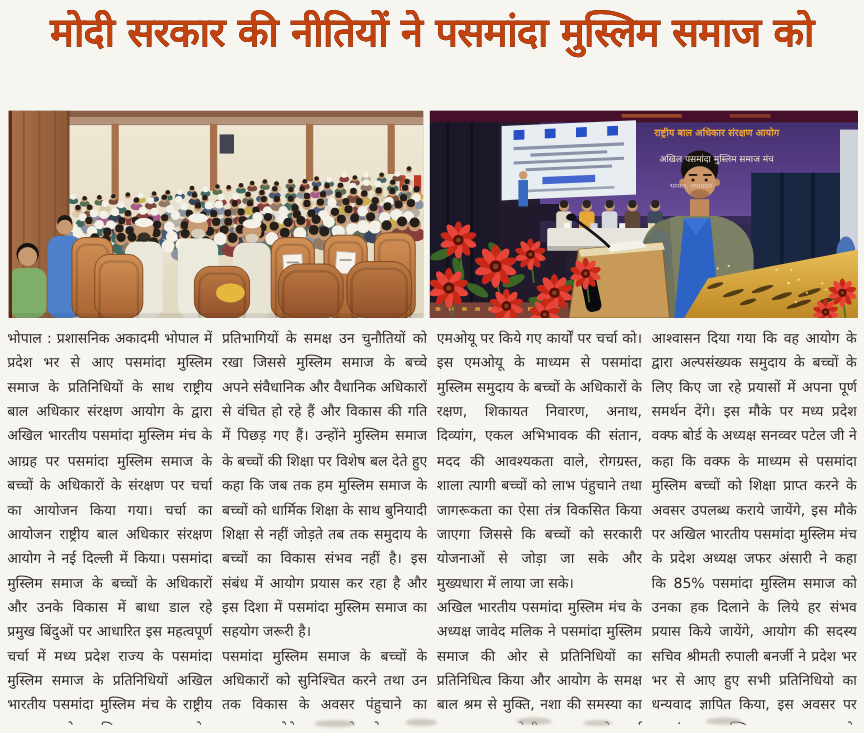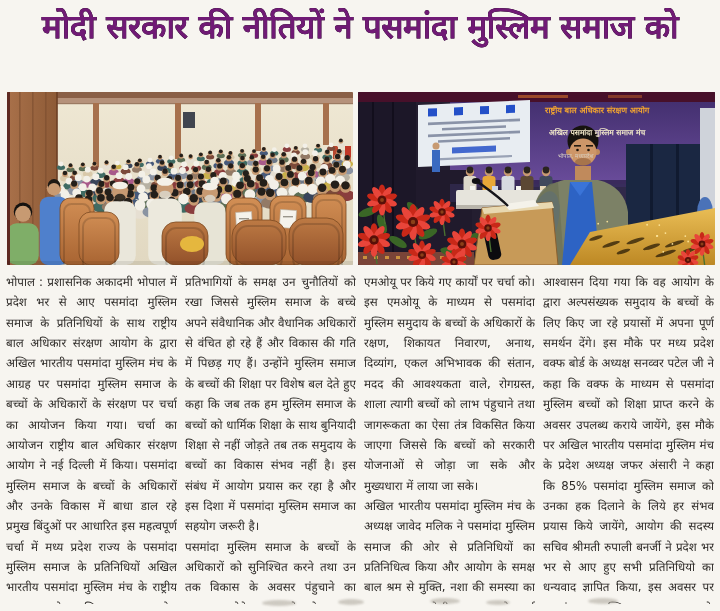--- a/index.html
+++ b/index.html
@@ -4,34 +4,34 @@
 <style>
   html,body{margin:0;padding:0;background:#ffffff;}
   .page{
     position:relative;width:720px;height:611px;overflow:hidden;
     background:#f7f5f0;
     font-family:"DejaVu Sans","Liberation Sans",sans-serif;
   }
   
   .headline{padding-top:6px;text-align:center;line-height:41px;}
   .headline .hl{
-    font-size:33px;font-weight:bold;color:#701a75;letter-spacing:-0.5px;
+    font-size:33px;font-weight:bold;color:#c2410c;letter-spacing:-0.5px;
     text-shadow:0 0 0.4px #000;
   }
   
   .photos{position:absolute;left:7px;top:92px;width:708px;height:173px;display:flex;gap:5px;}
   .photo{position:relative;overflow:hidden;background:#ccc;border-radius:1px;}
   .photo svg{display:block;width:100%;height:100%;}
   .photo-left{width:346px;height:173px;}
   .photo-right{width:357px;height:173px;}
   .banner-text{position:absolute;text-align:center;pointer-events:none;
     filter:blur(0.35px);line-height:1.2;white-space:nowrap;overflow:hidden;}
   .banner-org{left:43%;top:8%;width:48%;color:#f2aузнать}
   .banner-org{left:43%;top:8%;width:48%;color:#f2a430;font-size:8px;font-weight:bold;}
-  .banner-forum{left:41%;top:21%;width:52%;color:#f0e7c9;font-size:7.5px;font-weight:bold;}
+  .banner-forum{left:41%;top:21%;width:52%;color:#f0e7c9;font-size:7.5px;font-weight:normal;}
   .banner-venue{left:30%;top:35.5%;width:62%;color:#d9d2c4;font-size:5.5px;}
   
   .columns{
     position:absolute;left:6px;top:272px;width:708px;height:332px;
     display:flex;gap:8px;
   }
   .col{flex:1 1 0;overflow:hidden;}
   .col p{
     margin:0;font-size:11.7px;line-height:1.74;color:#2d2a27;
     text-align:justify;text-justify:inter-word;

